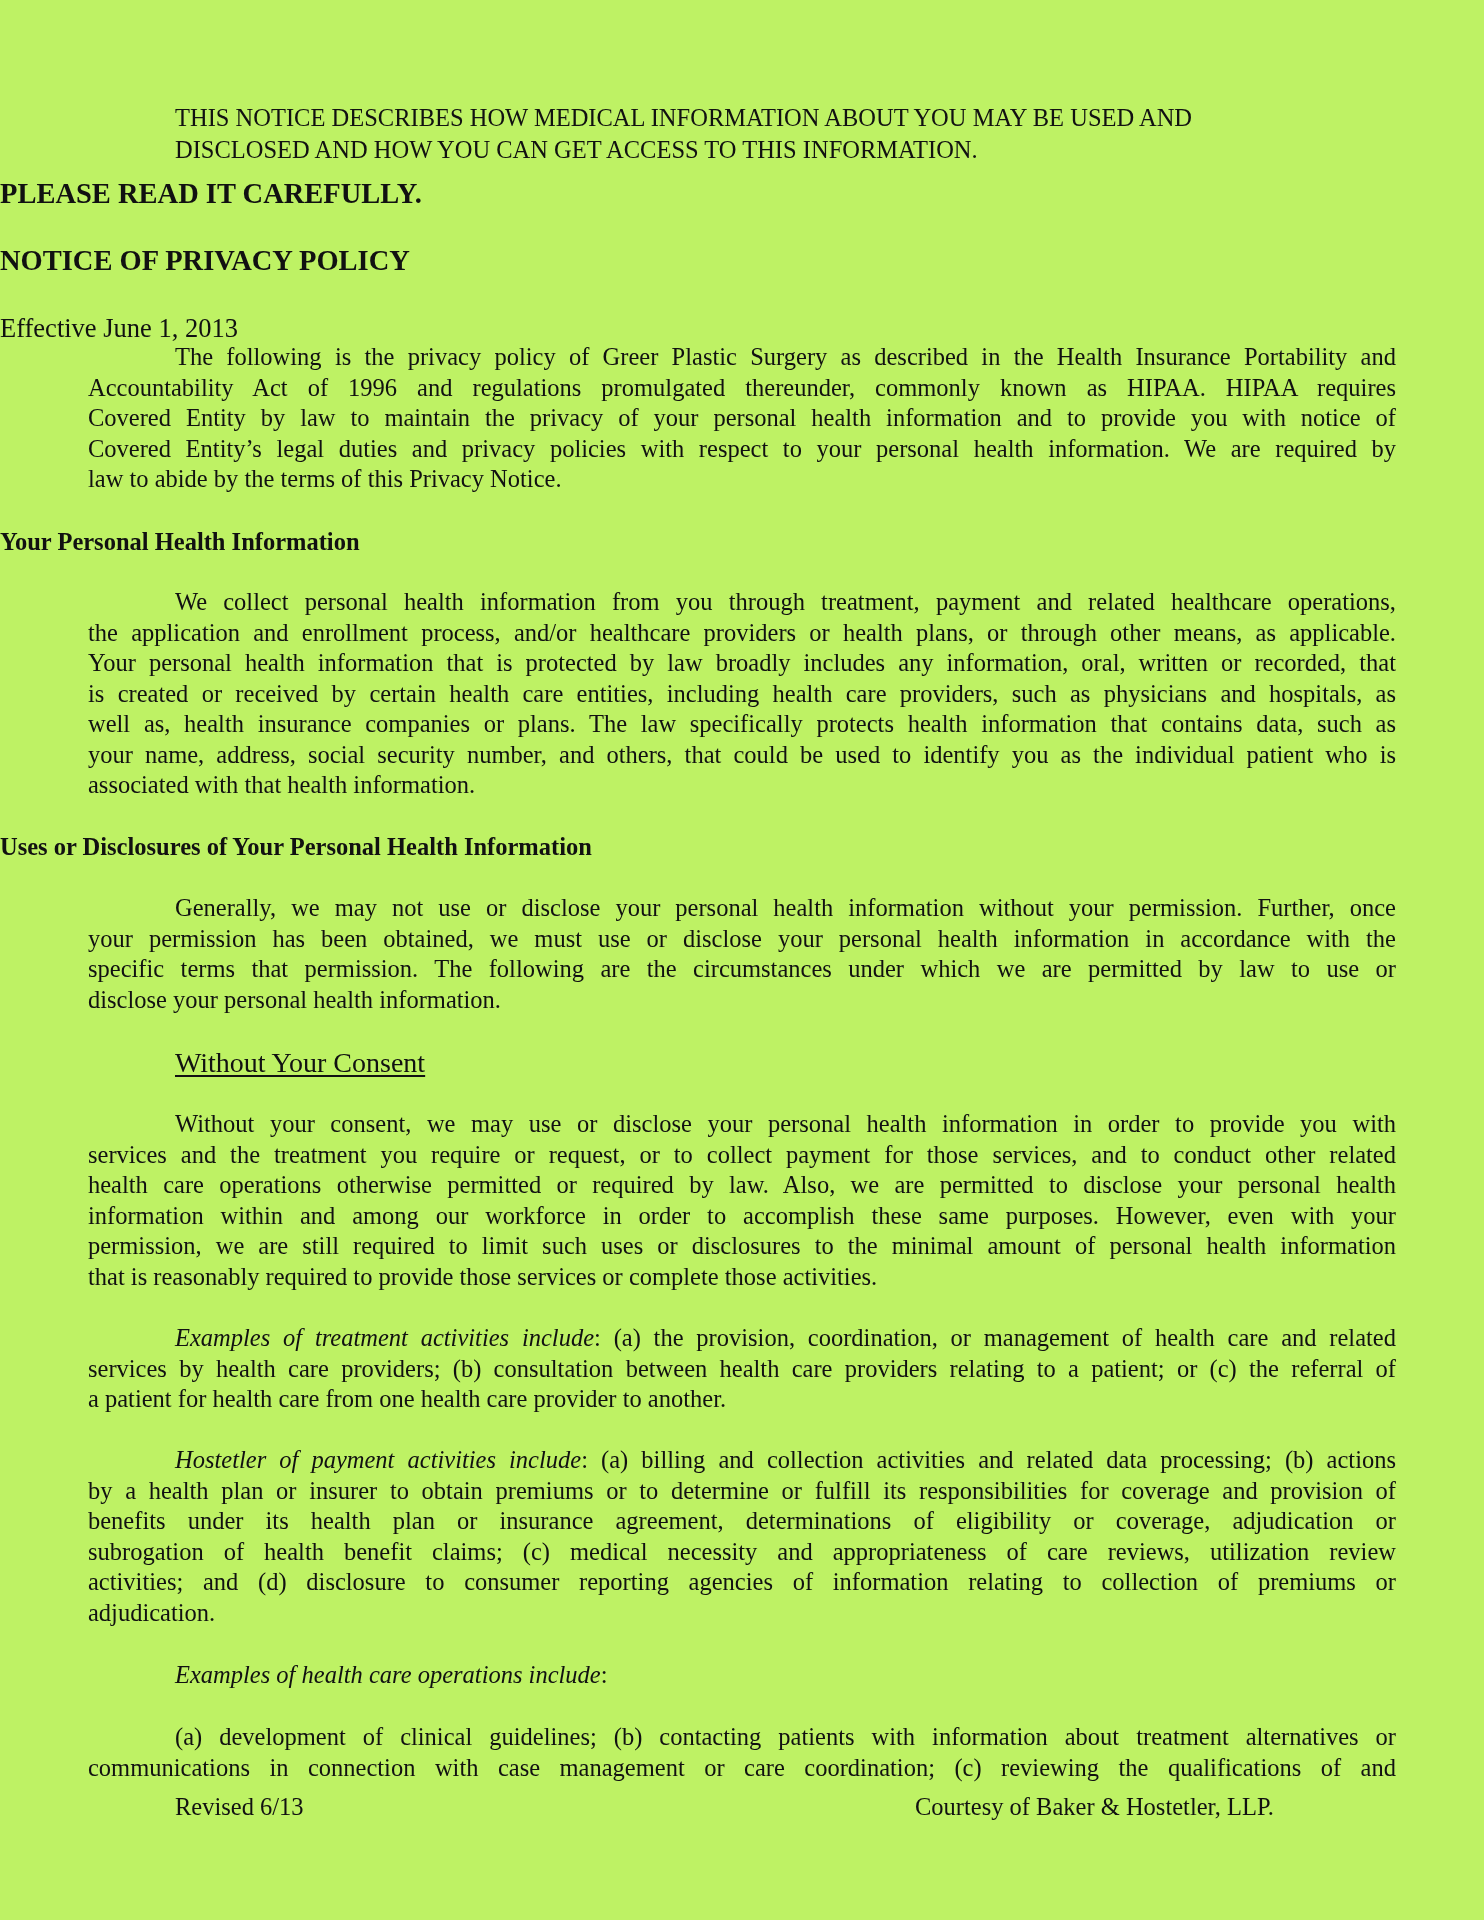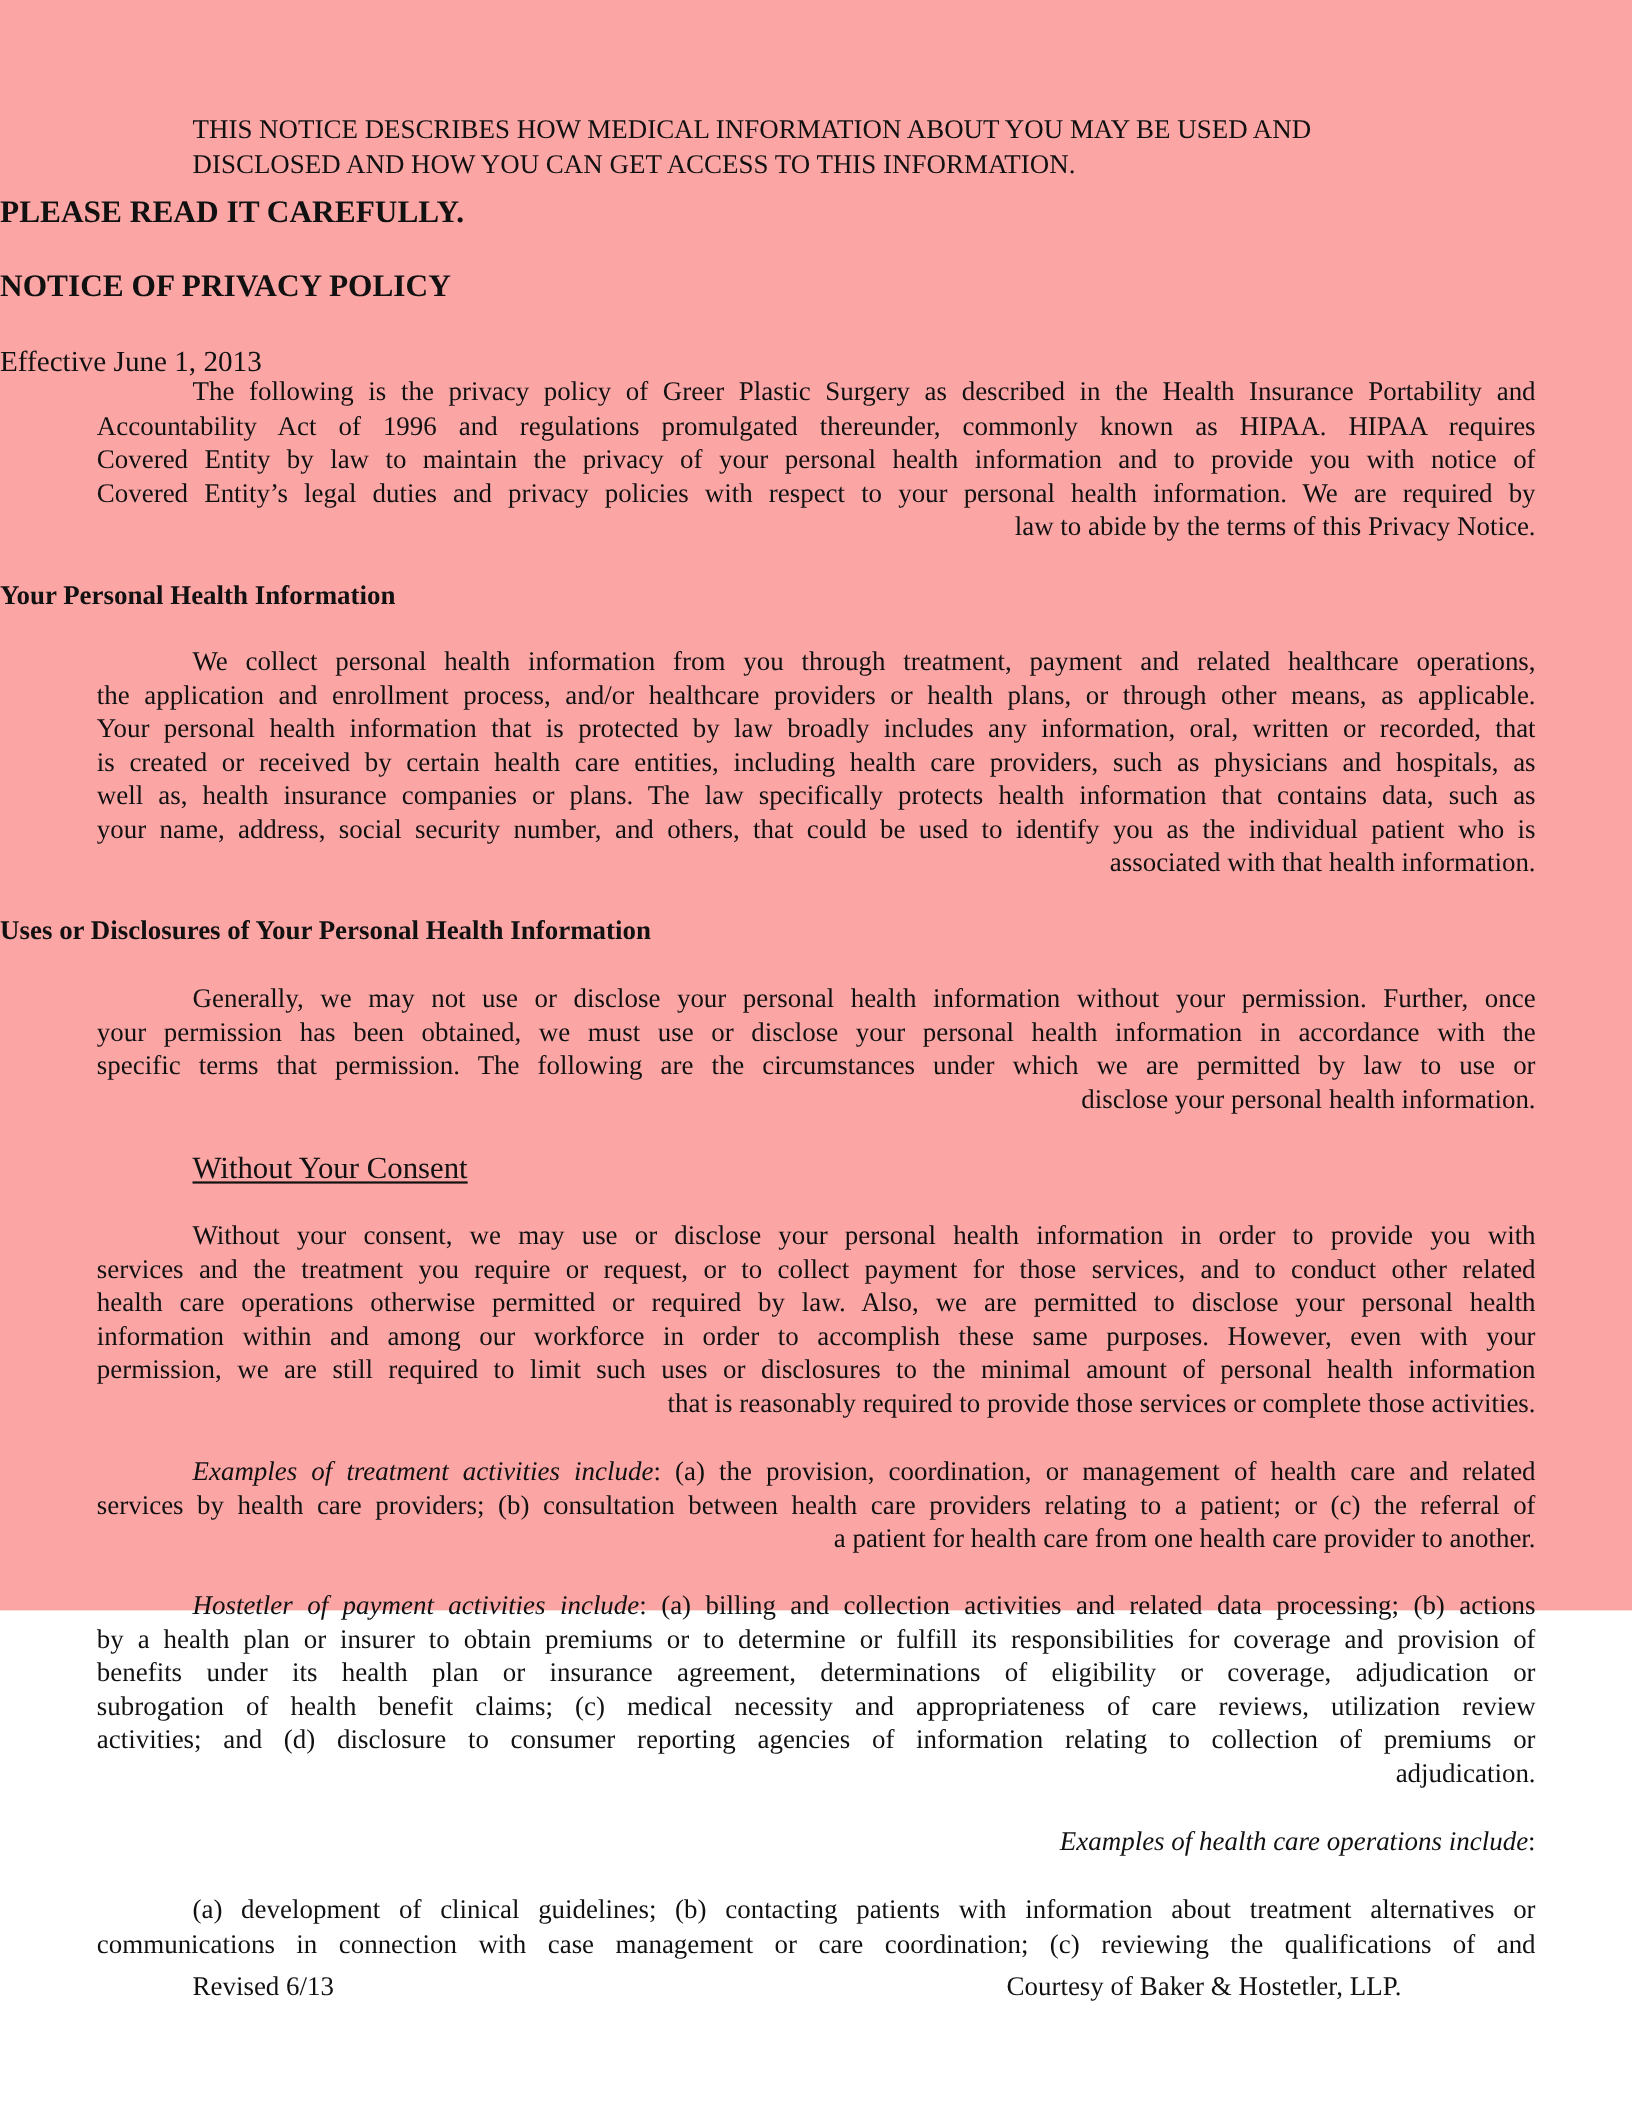--- a/index.html
+++ b/index.html
@@ -12,22 +12,22 @@
     height: 1920px;
     position: relative;
     overflow: hidden;
     font-family: "Liberation Serif", "DejaVu Serif", serif;
     color: #111111;
   }
   .page {
     position: absolute;
     left: 0; top: 0;
     width: 1484px;
-    height: 1464px;
-    background: #fca5a5;
+    height: 1920px;
+    background: #bef264;
   }
   .notice-line {
     position: absolute;
     left: 175px;
     font-size: 24.5px;
     line-height: 30.5px;
     white-space: nowrap;
   }
   .center {
     position: absolute;
@@ -55,21 +55,20 @@
     left: 88px;
     width: 1308px;
     font-size: 24.5px;
     line-height: 30.5px;
   }
   .para .ln {
     display: block;
     height: 30.5px;
     white-space: nowrap;
     overflow: visible;
-    text-align: right;
   }
   .para .ln.j {
     text-align: justify;
     text-align-last: justify;
     white-space: normal;
     overflow: hidden;
   }
   .para .ln.first {
     padding-left: 87px;
   }

